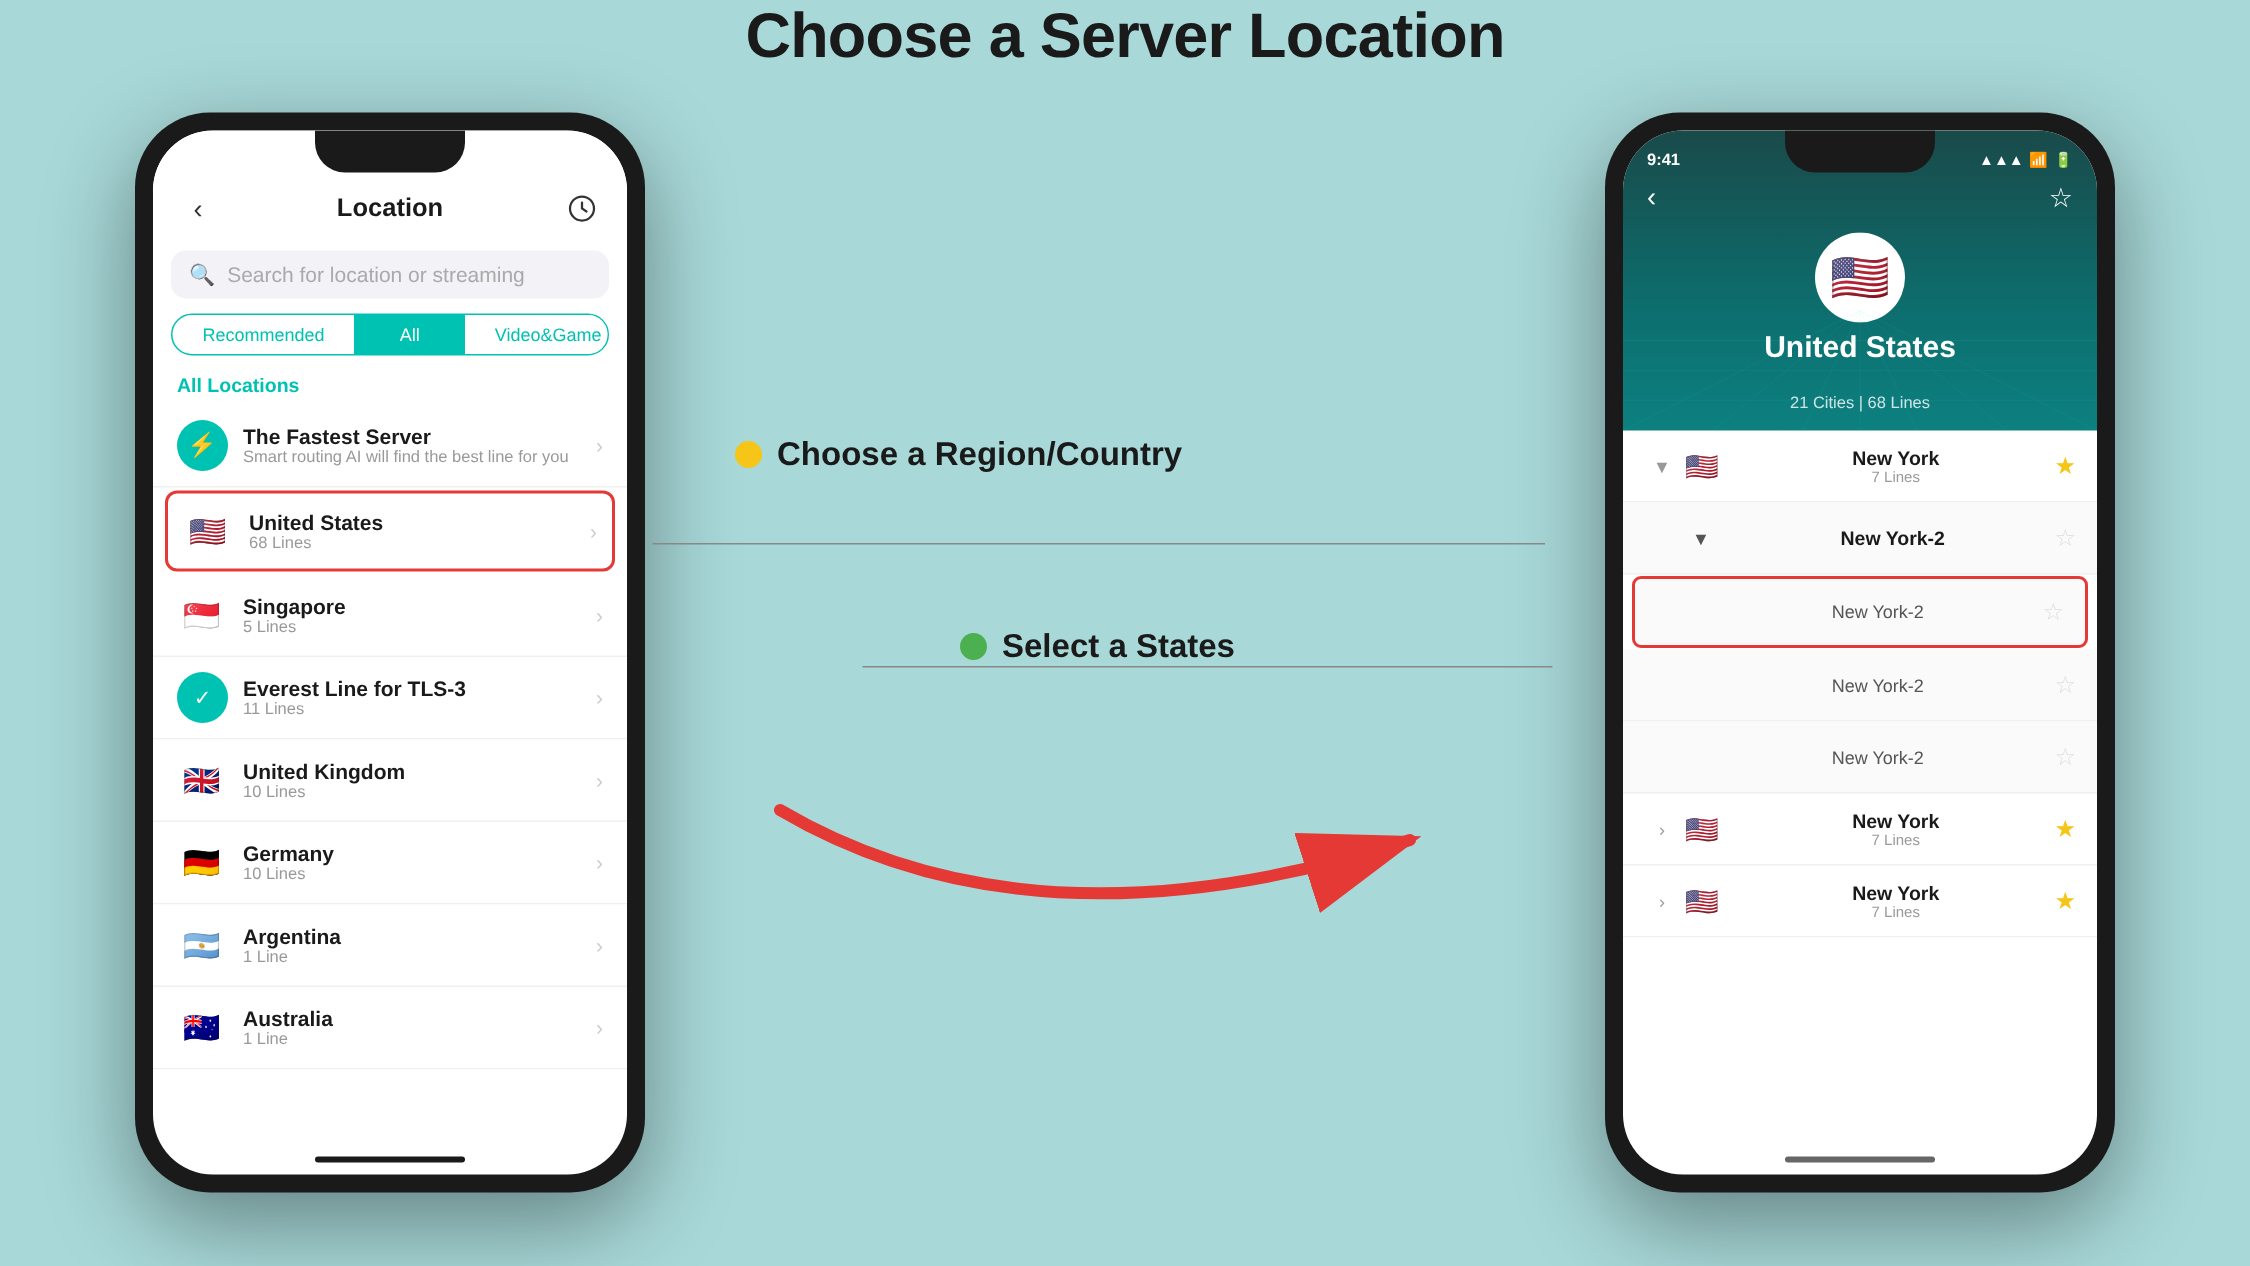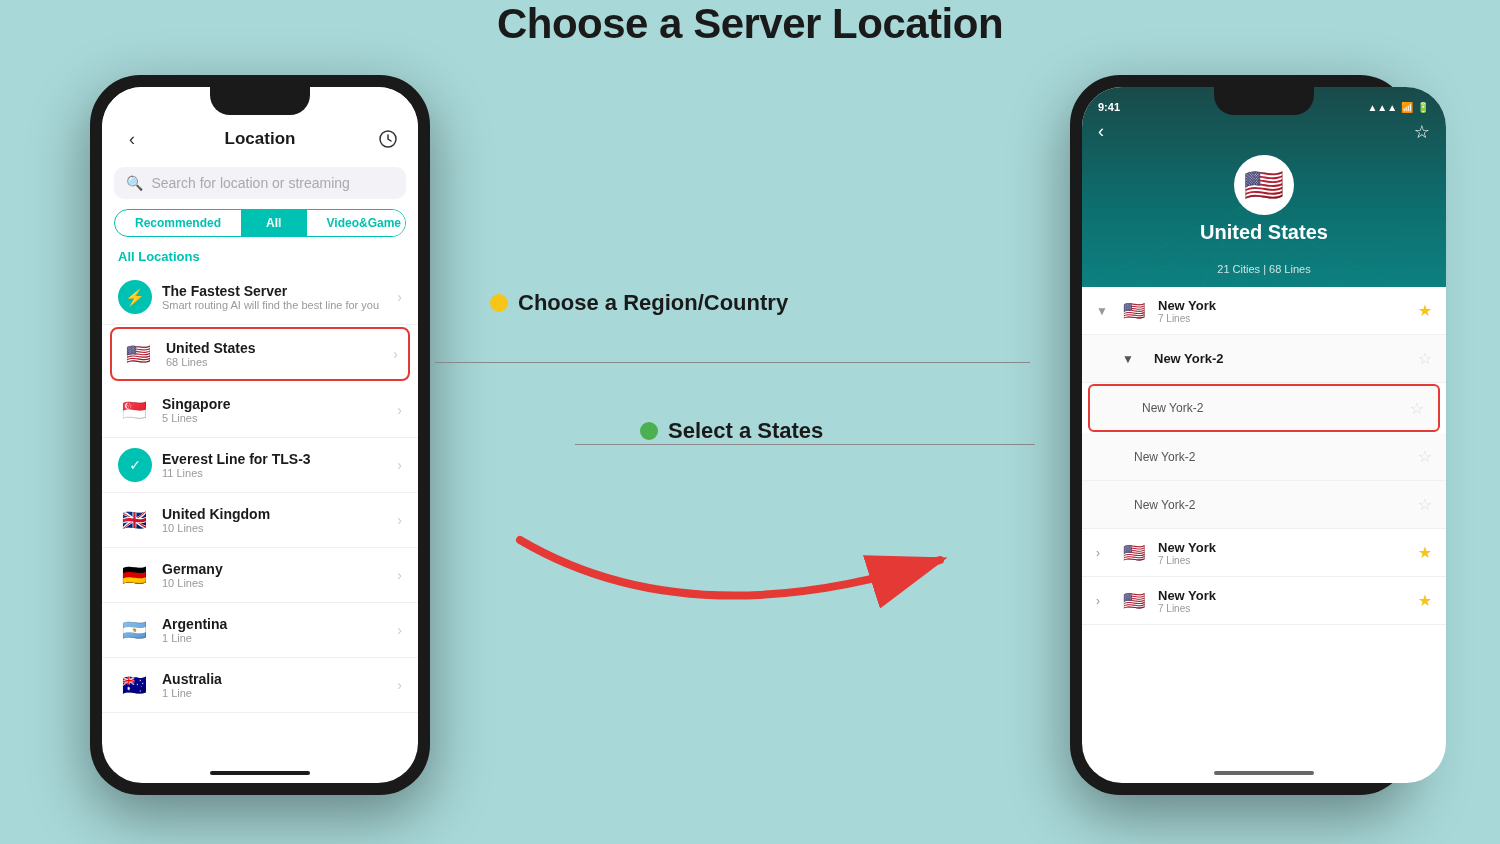--- a/index.html
+++ b/index.html
@@ -113,21 +113,21 @@
       margin: 0 12px 8px;
       border: 1.5px solid #00c2b2;
       border-radius: 20px;
       overflow: hidden;
     }
     .tab-item {
       flex: 1;
       text-align: center;
       padding: 6px 4px;
       font-size: 12px;
-      font-weight: 700;
+      font-weight: 400;
       color: #00c2b2;
       background: #fff;
       margin-left: 16px;
     }
     .tab-item.active {
       background: #00c2b2;
       color: #fff;
     }
 
     .section-label {
@@ -185,24 +185,25 @@
 
     
     .phone-right {
       right: 90px;
       top: 75px;
       width: 340px;
       height: 720px;
       padding: 12px;
     }
     .phone-right .phone-screen {
-      width: 364px;
+      width: 316px;
       height: 696px;
       position: relative;
       background: #fff;
+      text-align: center;
     }
 
     
     .right-header-bg {
       background: linear-gradient(180deg, #1a4a4a 0%, #0d6e6e 60%, #0d8080 100%);
       height: 200px;
       position: relative;
       display: flex;
       flex-direction: column;
       align-items: center;

